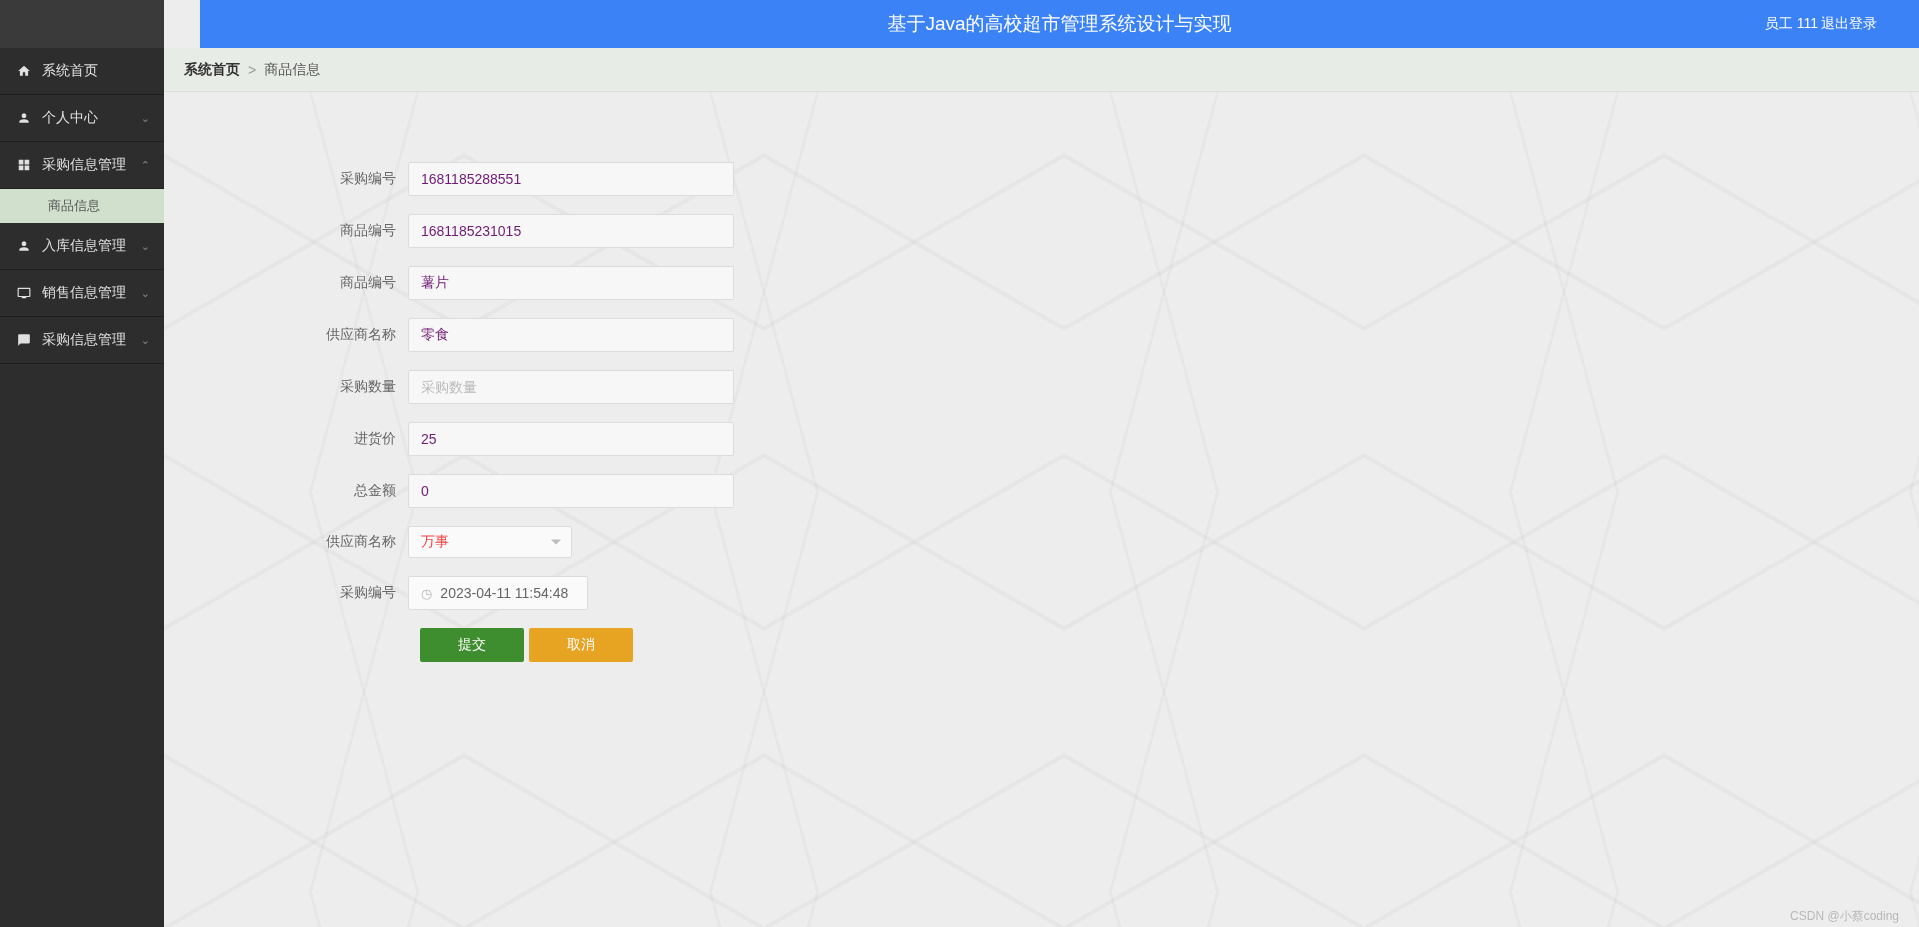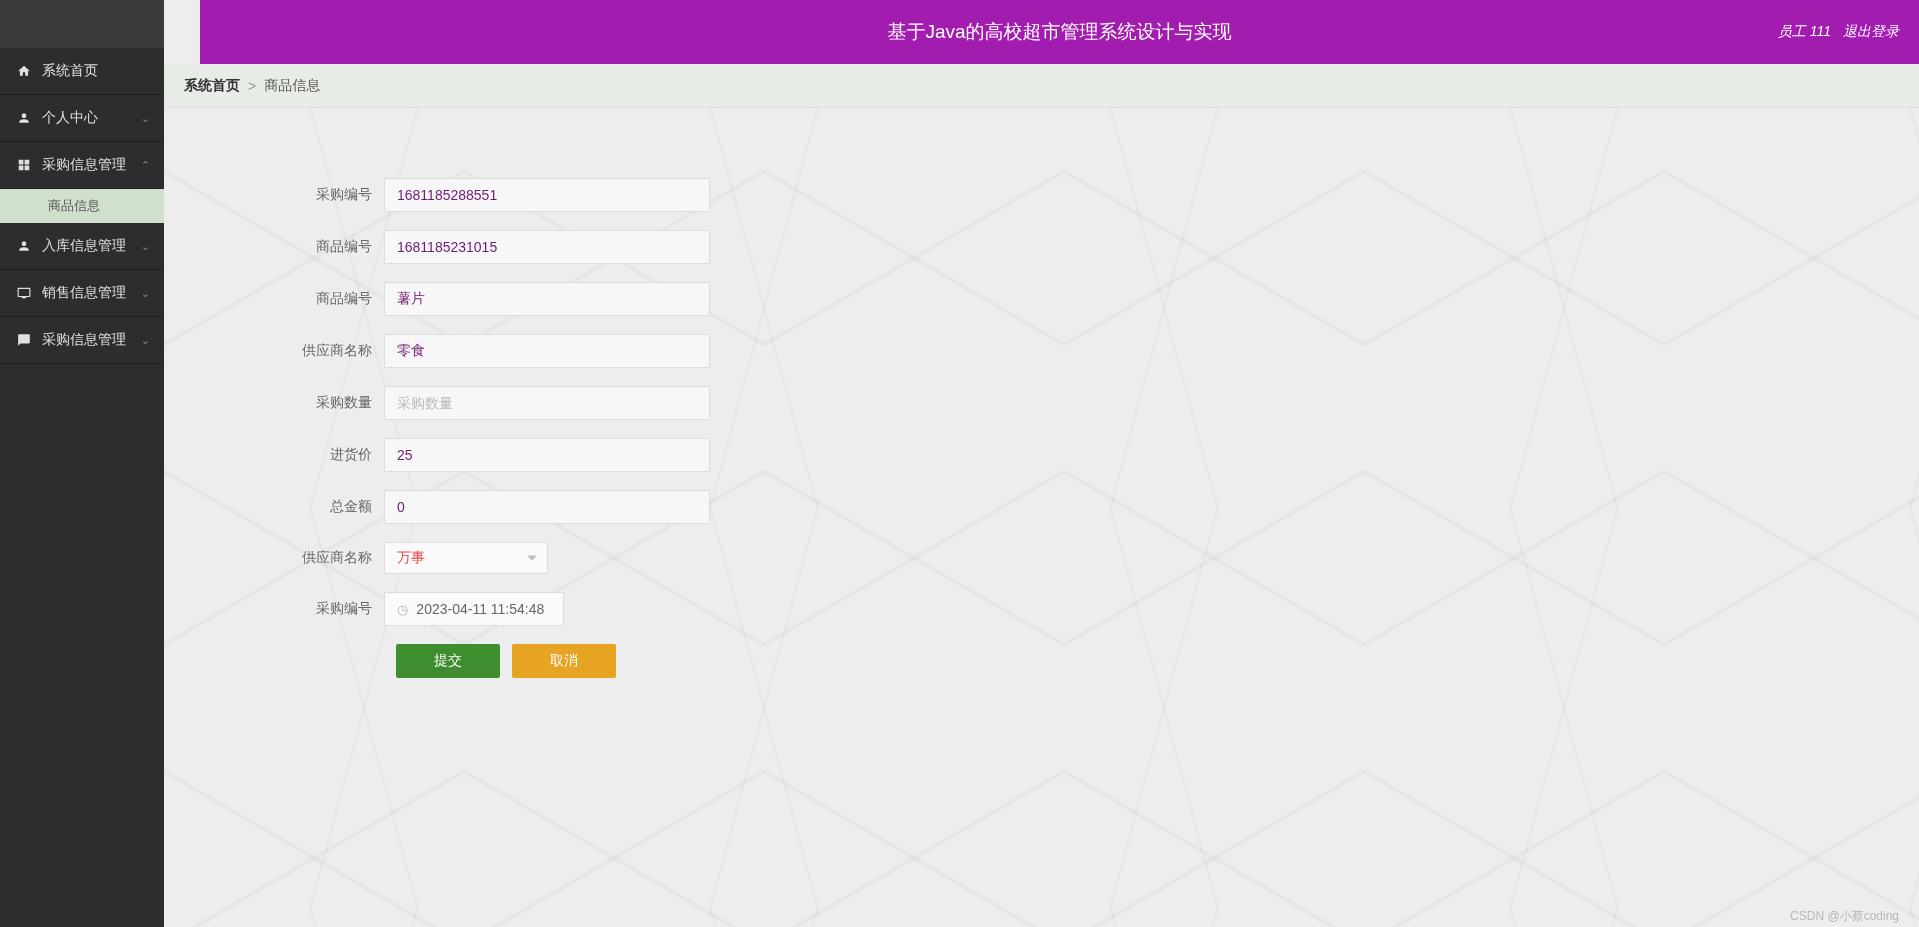--- a/index.html
+++ b/index.html
@@ -60,40 +60,39 @@
       cursor: pointer;
     }
     .main {
       flex: 1;
       display: flex;
       flex-direction: column;
       background: #ededed;
       position: relative;
     }
     .header {
-      height: 64px;
-      background: #a21caf;
+      height: 48px;
+      background: #3b82f6;
       display: flex;
       align-items: center;
       justify-content: center;
       position: relative;
       color: #fff;
       margin-left: 36px;
     }
     .header-title {
       font-size: 19px;
       font-weight: 500;
     }
     .header-right {
       position: absolute;
-      right: 20px;
-      display: flex;
-      gap: 12px;
-      font-size: 14px;
-      font-style: italic;
+      right: 42px;
+      display: flex;
+      gap: 3px;
+      font-size: 14px;
     }
     .header-right span {
       cursor: pointer;
     }
     .breadcrumb {
       height: 44px;
       background: #e8ece6;
       border-bottom: 1px solid #ddd;
       display: flex;
       align-items: center;
@@ -103,21 +102,21 @@
     .breadcrumb .home {
       font-weight: bold;
       color: #333;
     }
     .breadcrumb .sep {
       margin: 0 8px;
       color: #999;
     }
     .content {
       flex: 1;
-      padding: 70px 20px;
+      padding: 70px 44px;
       background: #ededed;
       background-image:
         linear-gradient(30deg, transparent 49.5%, rgba(0,0,0,0.03) 49.5%, rgba(0,0,0,0.03) 50.5%, transparent 50.5%),
         linear-gradient(-30deg, transparent 49.5%, rgba(0,0,0,0.03) 49.5%, rgba(0,0,0,0.03) 50.5%, transparent 50.5%),
         linear-gradient(75deg, transparent 49.7%, rgba(0,0,0,0.025) 49.7%, rgba(0,0,0,0.025) 50.3%, transparent 50.3%),
         linear-gradient(-75deg, transparent 49.7%, rgba(0,0,0,0.025) 49.7%, rgba(0,0,0,0.025) 50.3%, transparent 50.3%);
       background-size: 300px 300px, 300px 300px, 400px 400px, 400px 400px;
       position: relative;
     }
     .form-row {
@@ -183,21 +182,21 @@
       gap: 8px;
       cursor: pointer;
     }
     .date-icon {
       color: #bbb;
       font-size: 13px;
     }
     .form-buttons {
       display: flex;
       margin-left: 212px;
-      gap: 12px;
+      gap: 5px;
       margin-top: 16px;
     }
     .btn {
       width: 104px;
       height: 34px;
       border: none;
       color: #fff;
       font-size: 14px;
       cursor: pointer;
       border-radius: 2px;

